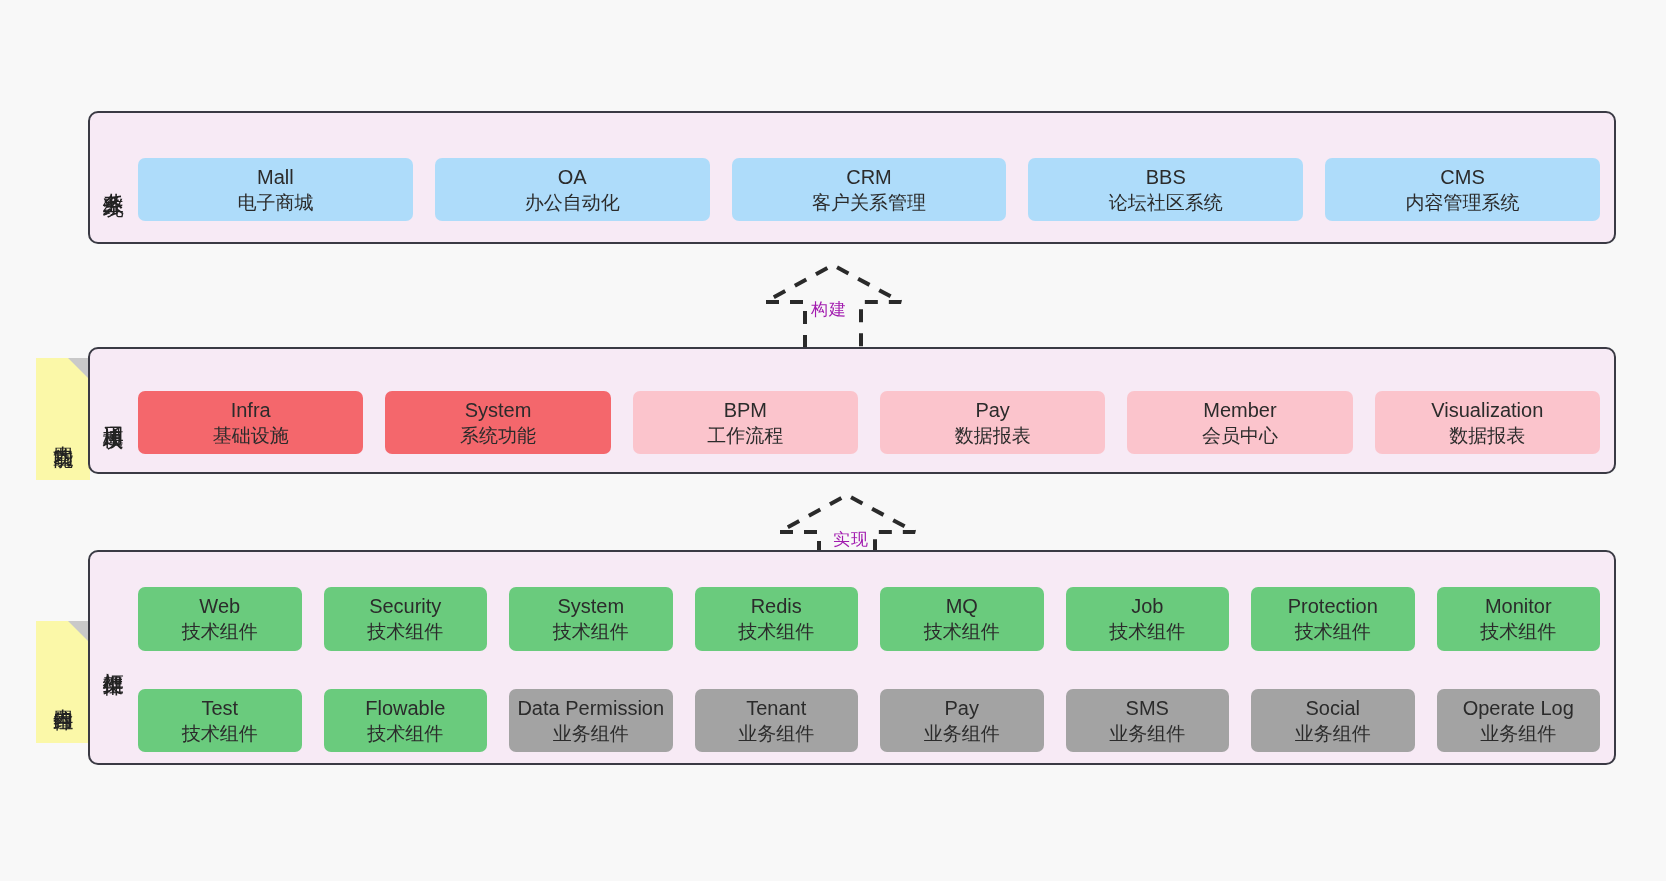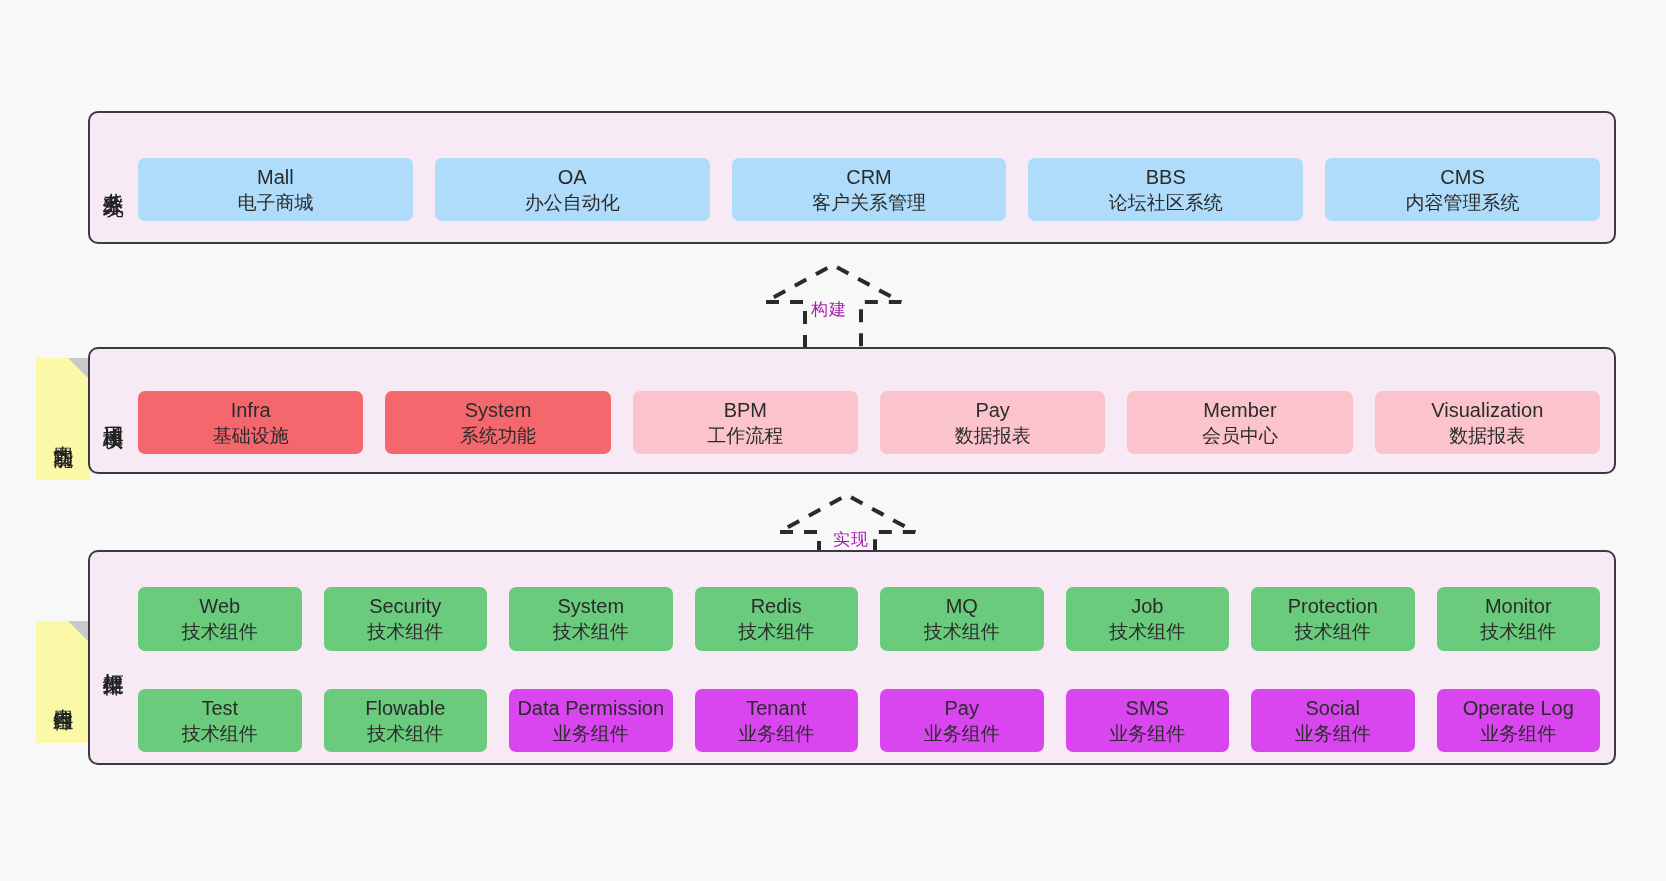--- a/index.html
+++ b/index.html
@@ -64,21 +64,21 @@
     line-height:1.32;
     color:#2B2B2B;
     box-sizing:border-box;
     padding:6px 4px;
   }
   .card .cn{font-size:19px;}
   .card.blue{background:#AEDCFA;}
   .card.red{background:#F4676C;}
   .card.pink{background:#FBC4CC;}
   .card.green{background:#6ACB7D;}
-  .card.lightgreen{background:#d946ef;}
+  .card.lightgreen{background:#a3a3a3;}
 
   
   .note{
     position:absolute;
     background:#FBF8A8;
     width:54px;
     box-sizing:border-box;
     display:flex;
     align-items:center;
     justify-content:center;

